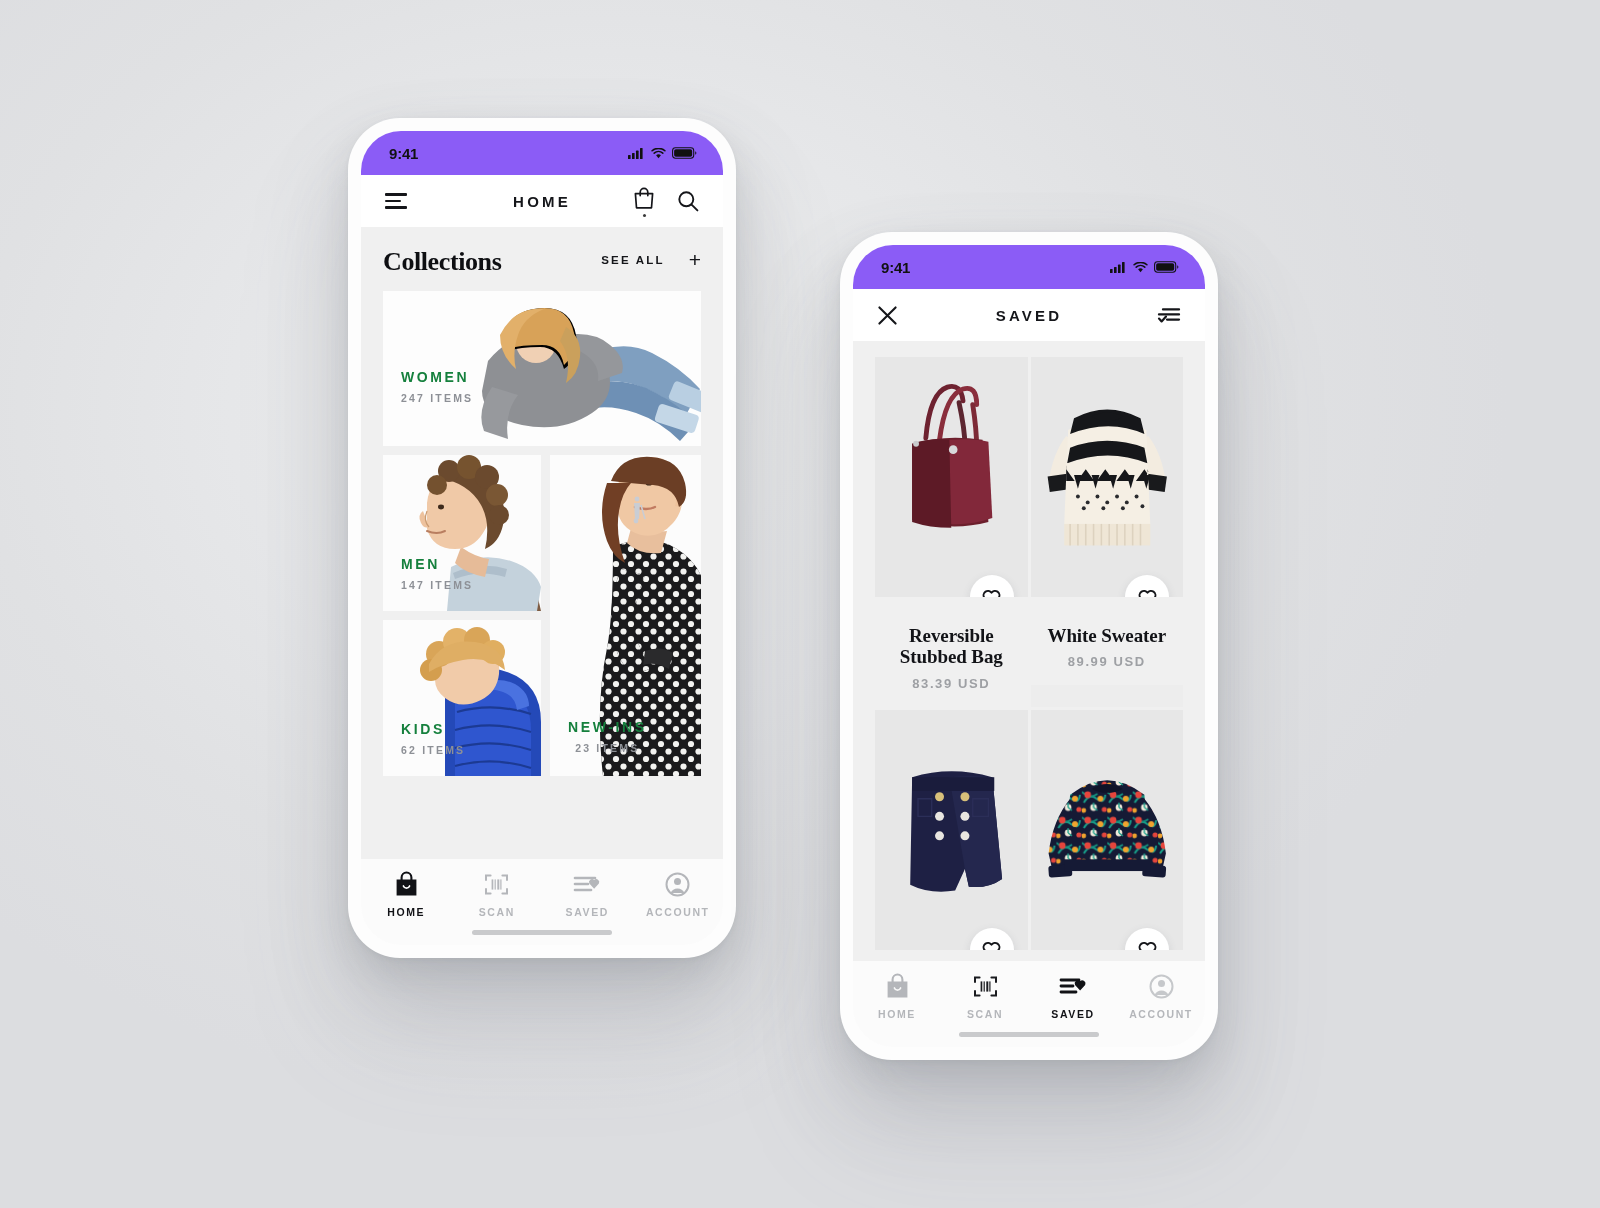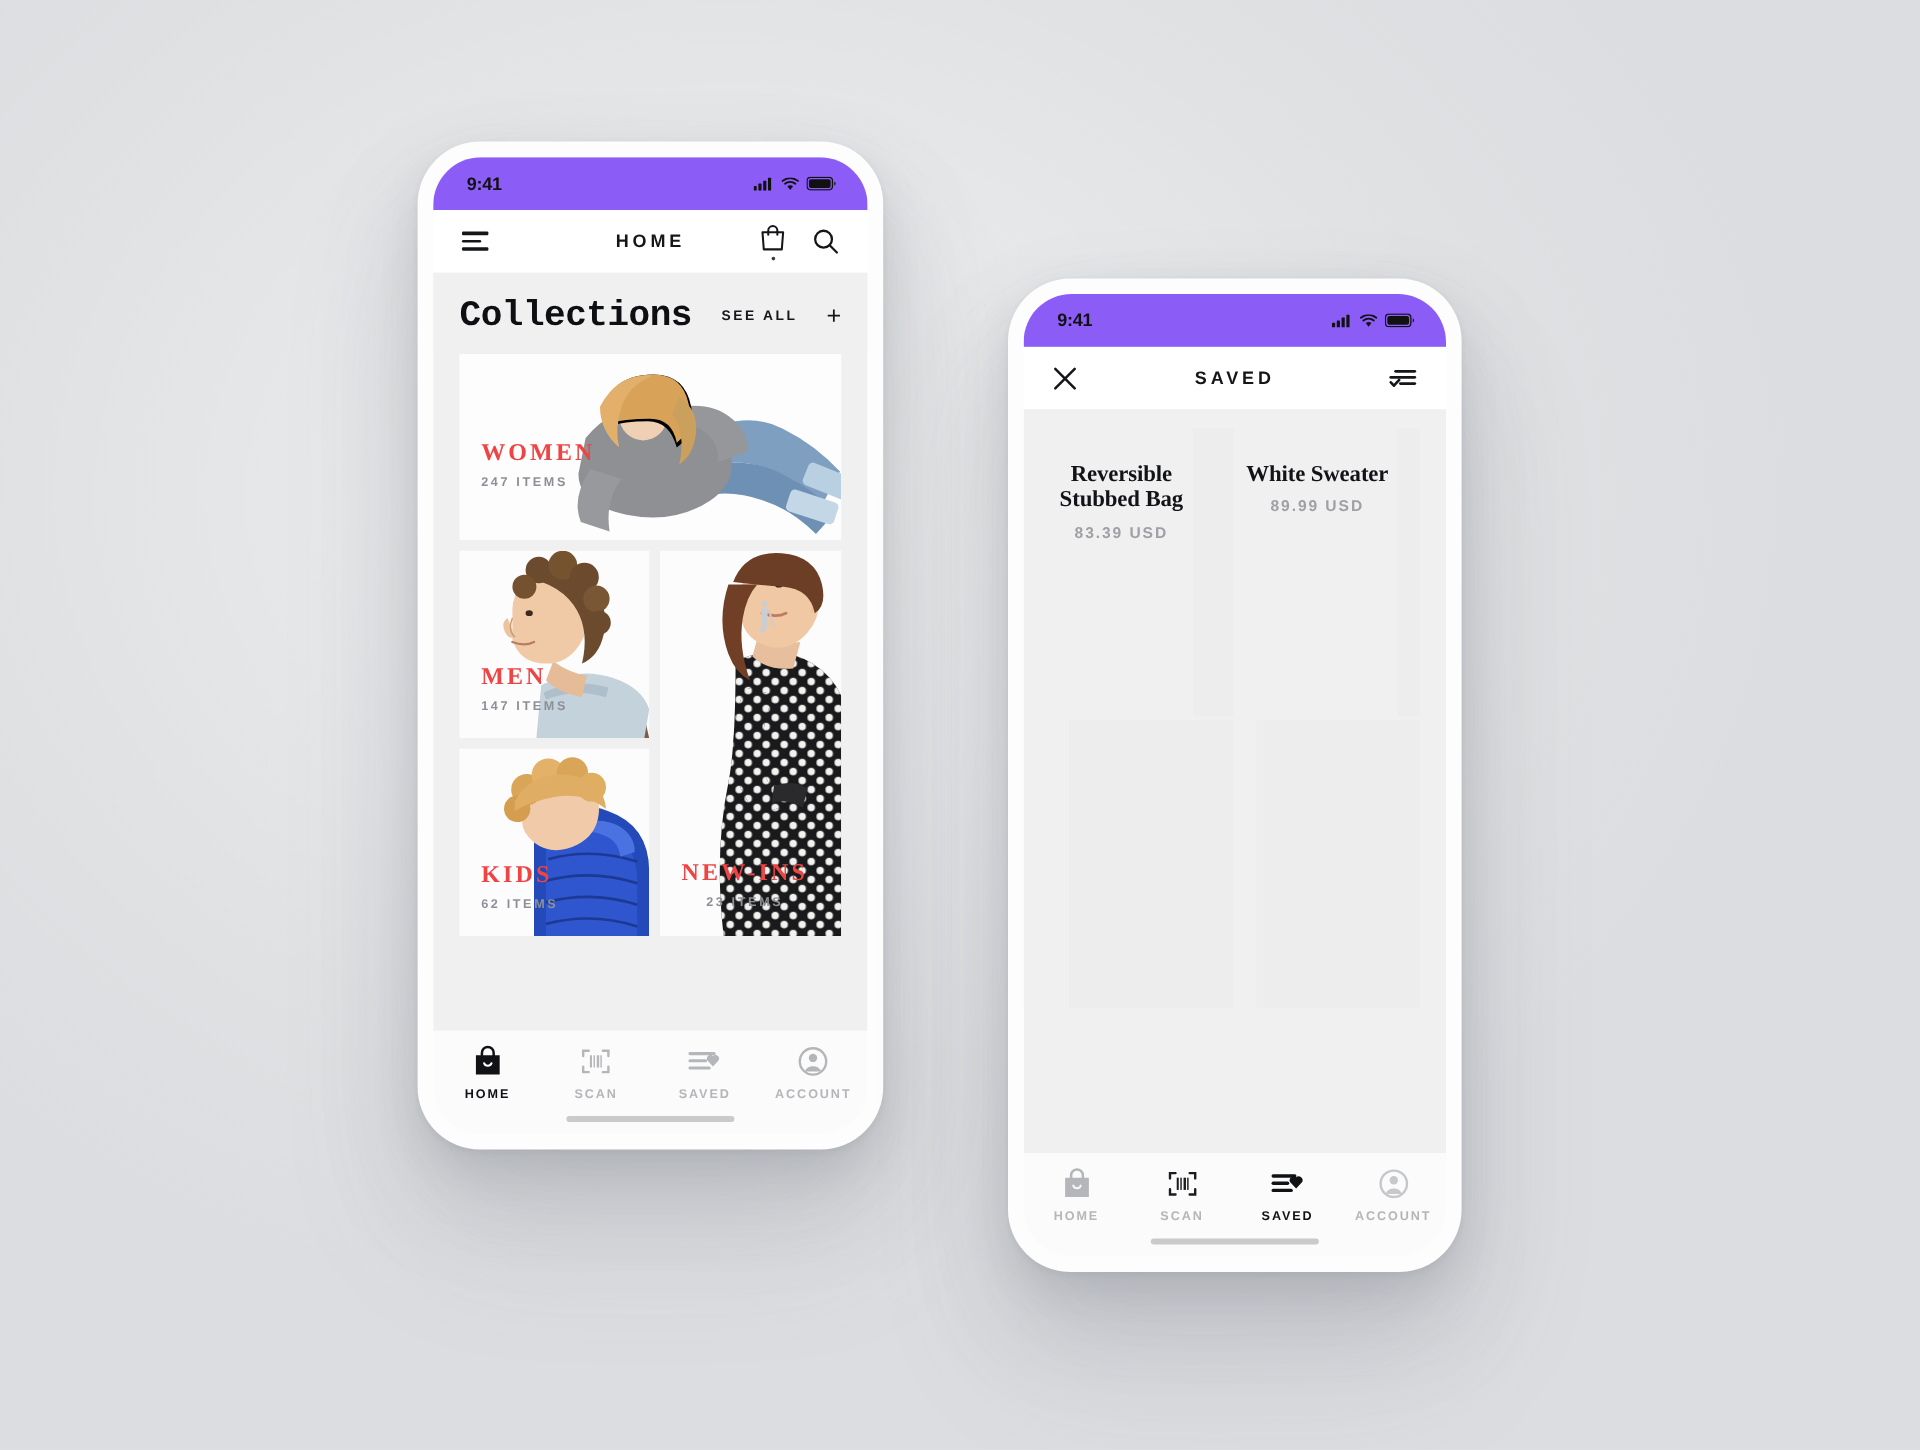--- a/index.html
+++ b/index.html
@@ -111,22 +111,22 @@
 
   
   .collections-head {
     display: flex;
     align-items: flex-end;
     justify-content: space-between;
     padding: 22px 22px 16px 22px;
     background: #f0f0f0;
   }
   .collections-title {
-    font-family: Liberation Mono, monospace;
-    font-size: 30px;
+    font-family: Liberation Serif, serif;
+    font-size: 26px;
     font-weight: bold;
     color: #0e0f12;
     letter-spacing: -0.4px;
     line-height: 1;
   }
   .see-all-wrap { display: flex; align-items: center; gap: 24px; padding-bottom: 5px; cursor: pointer; }
   .see-all {
     font-size: 11.5px; font-weight: bold; letter-spacing: 2.2px; color: #15161a;
   }
   .plus { font-size: 21px; line-height: 1; color: #15161a; font-weight: 300; }
@@ -136,23 +136,22 @@
     position: relative;
     background: #fefefe;
     overflow: hidden;
   }
   .card-label {
     position: absolute;
     left: 18px;
     z-index: 3;
   }
   .card-name {
-    font-size: 20px; font-weight: bold; letter-spacing: 2.6px; color: #ef4444;
+    font-size: 14px; font-weight: bold; letter-spacing: 2.6px; color: #15803d;
     margin-bottom: 7px;
-    font-family: Liberation Serif, serif;
   }
   .card-count {
     font-size: 10.5px; font-weight: bold; letter-spacing: 2.2px; color: #8d9096;
   }
   .card-wide { height: 155px; }
   .card-wide .card-label { bottom: 42px; }
   .row2 { display: flex; gap: 9px; }
   .col-left { display: flex; flex-direction: column; gap: 9px; flex: 0 0 158px; }
   .card-sq { height: 156px; }
   .card-sq .card-label { bottom: 20px; }
@@ -186,21 +185,21 @@
   }
 
   
   .saved-grid {
     display: grid;
     grid-template-columns: 1fr 1fr;
     gap: 3px;
     padding: 16px 22px 0 22px;
     background: #f0f0f0;
   }
-  .prod-card { background: #ededed; display: flex; }
+  .prod-card { background: #ededed; display: flex; flex-direction: column; }
   .prod-img-wrap {
     position: relative;
     height: 240px;
     background: #e7e7e7;
     overflow: hidden;
   }
   .prod-img { position: absolute; inset: 0; }
   .heart-btn {
     position: absolute;
     right: 14px; bottom: -22px;

